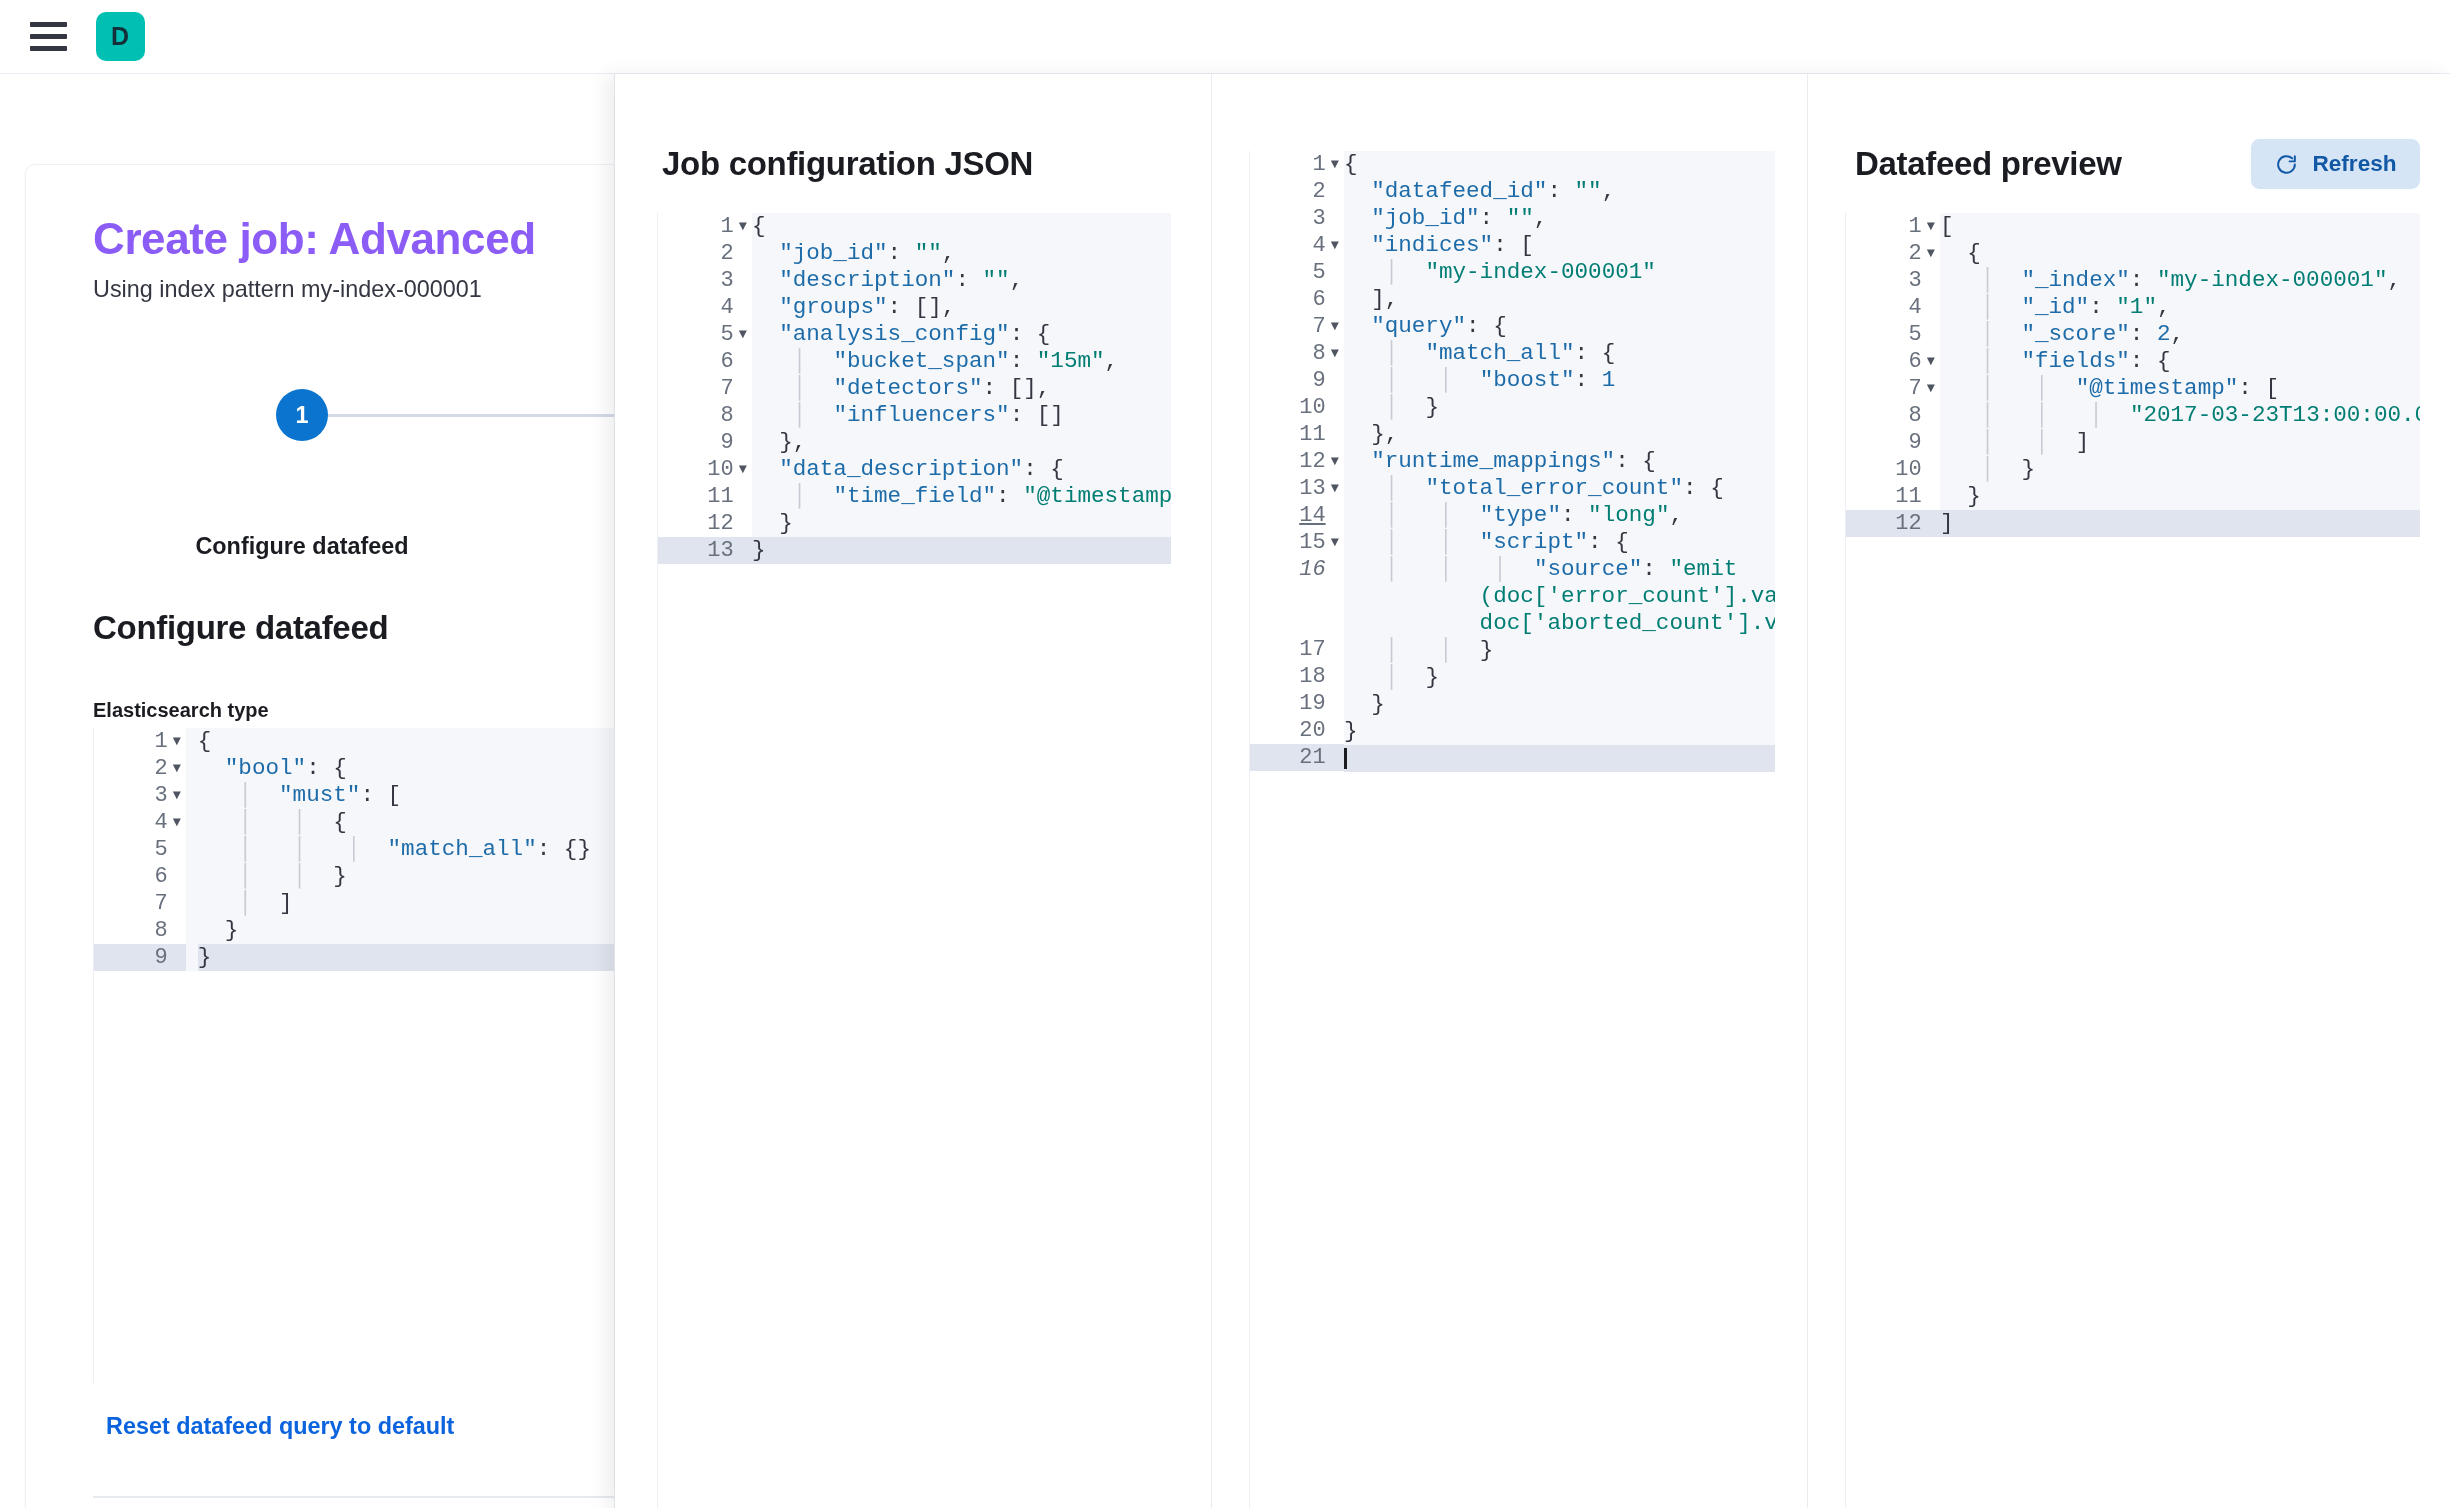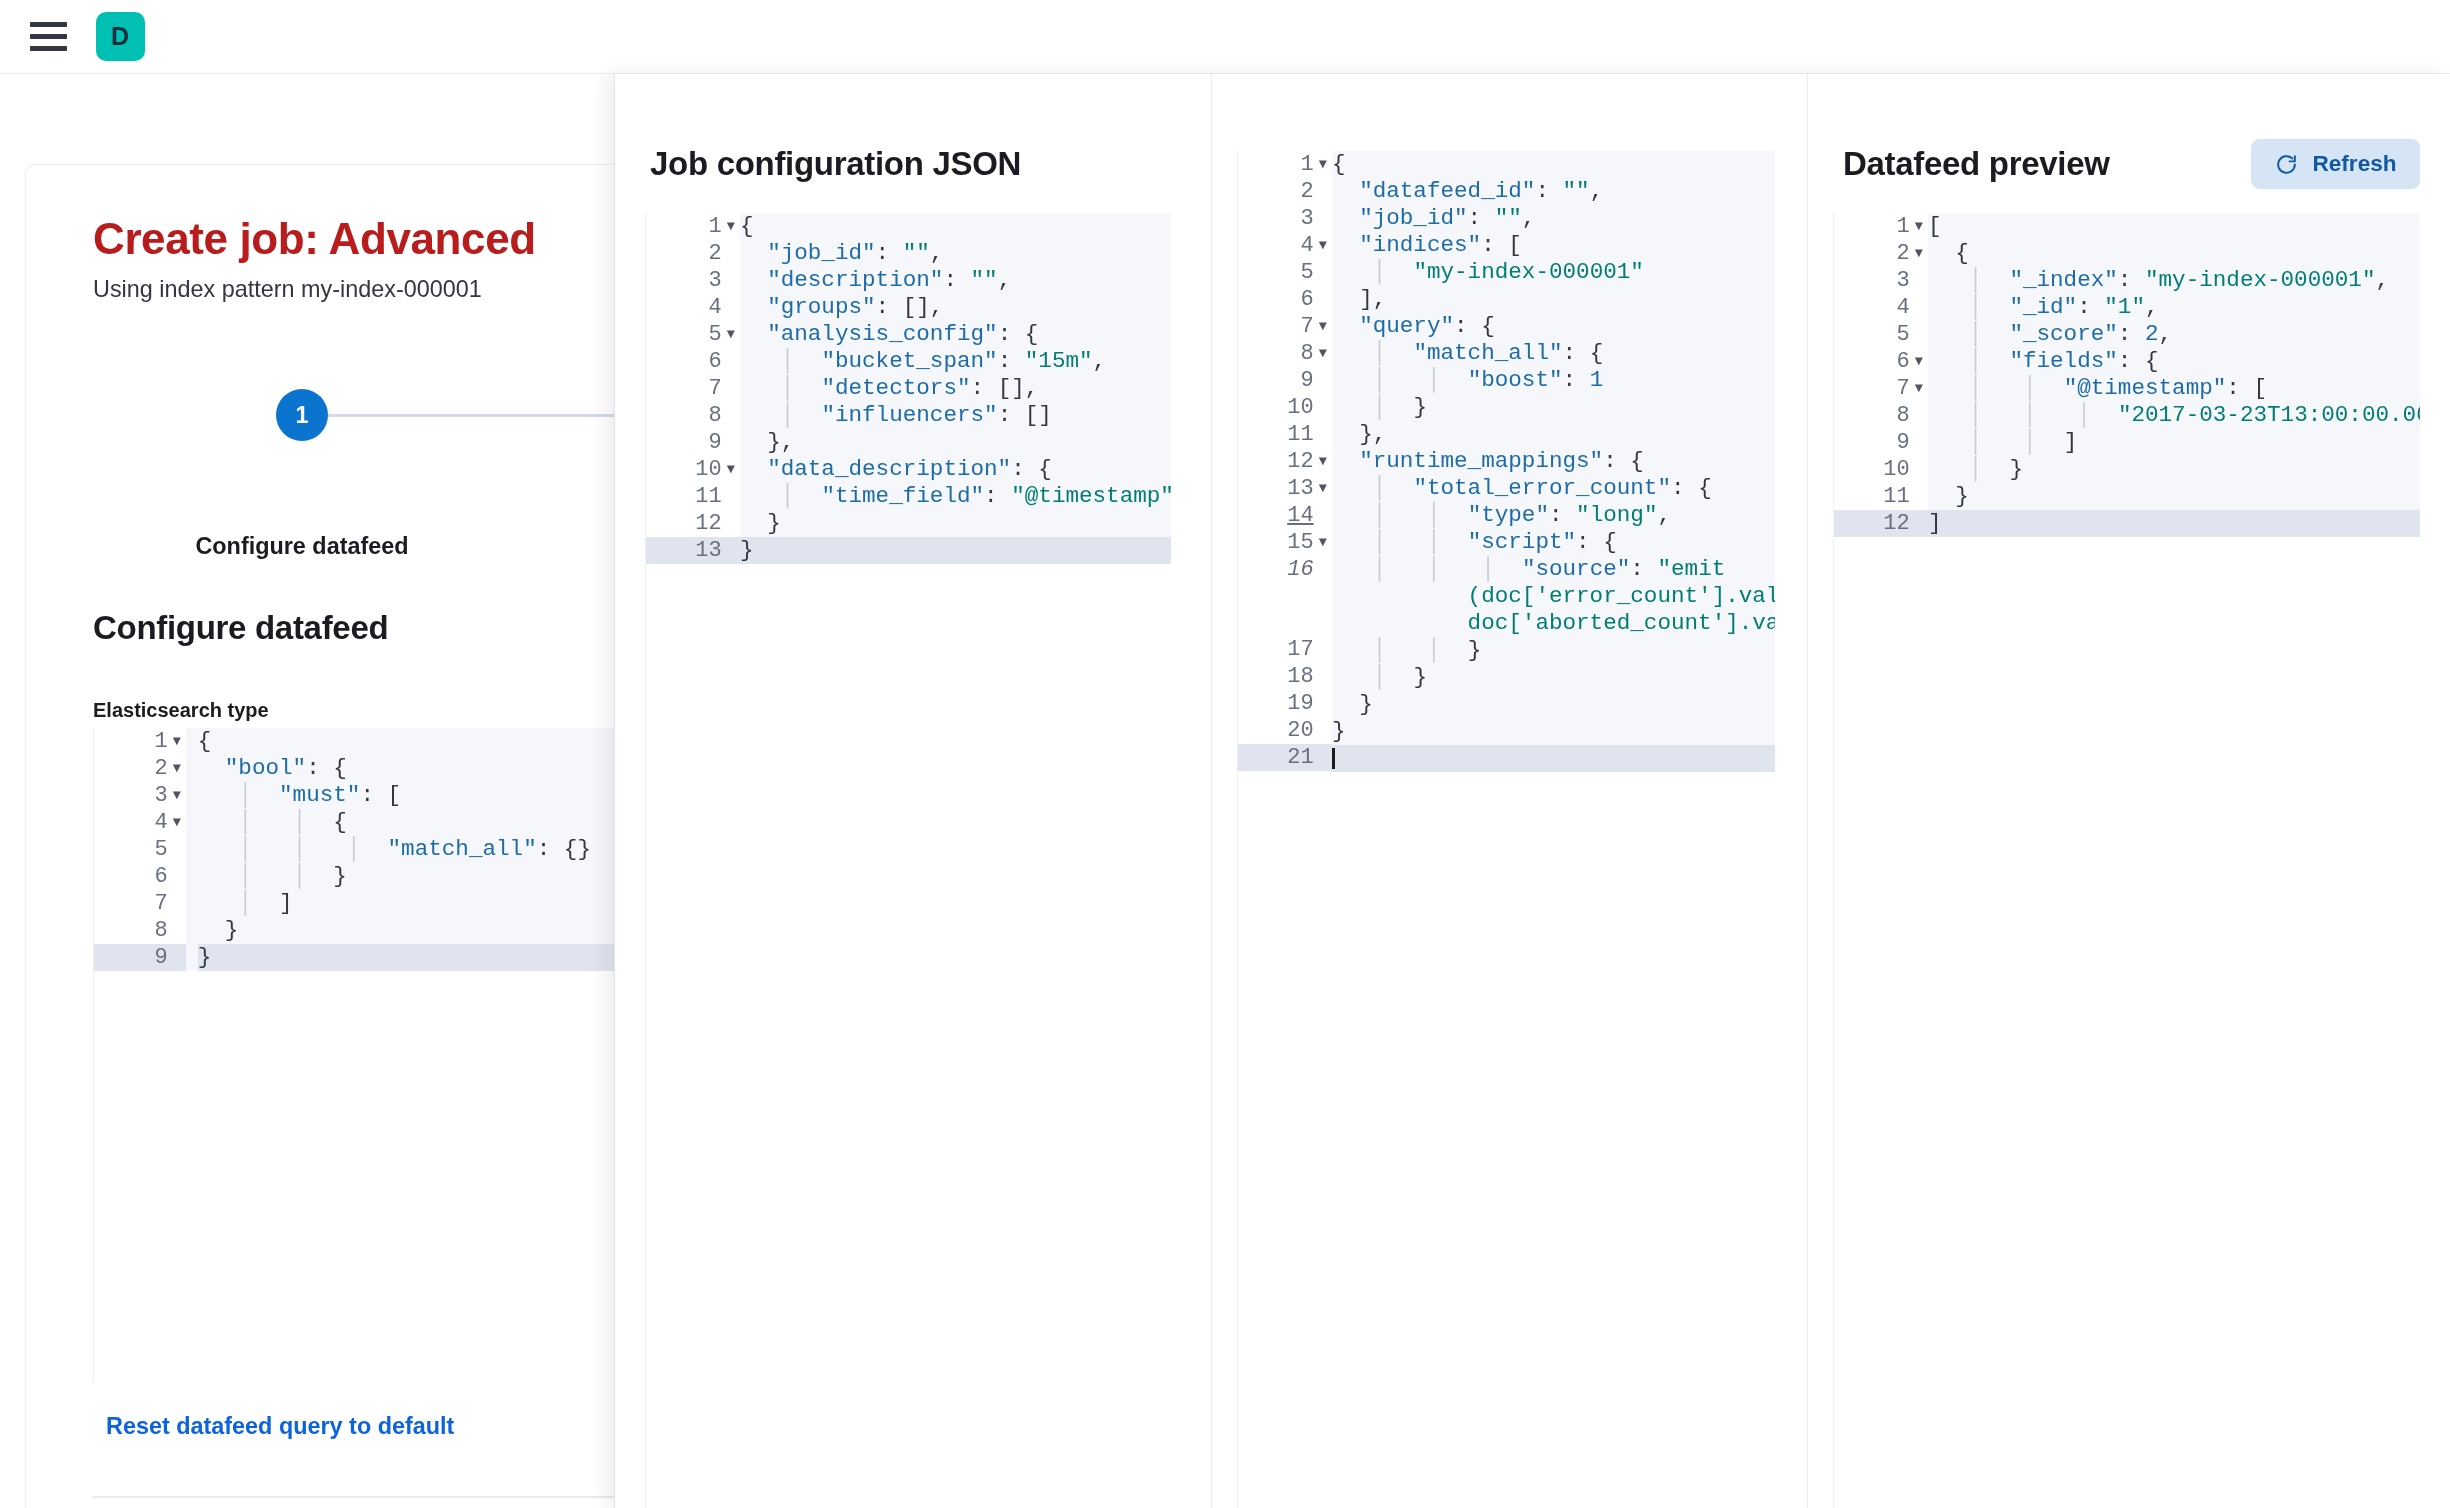--- a/index.html
+++ b/index.html
@@ -74,21 +74,21 @@
     position: absolute; left: 25px; top: 90px;
     width: 2400px; height: 1407px;
     background: #ffffff;
     border: 1.7px solid #eceff3;
     border-radius: 10px;
     box-shadow: 0 1.7px 3.3px rgba(0,0,0,.04);
     overflow: hidden;
   }
   .wiz-title {
     position: absolute; left: 67px; top: 49px;
-    font-size: 44px; font-weight: 700; color: #b91c1c; letter-spacing: -0.4px;
+    font-size: 44px; font-weight: 700; color: #8b5cf6; letter-spacing: -0.4px;
   }
   .wiz-sub {
     position: absolute; left: 67px; top: 111px;
     font-size: 23.4px; color: #343741;
   }
 
   .stepper {
     position: absolute; left: 0; top: 224px; width: 2400px; height: 54px;
   }
   .step-line {
@@ -184,21 +184,21 @@
     display: flex; flex-direction: column;
   }
   .flyout-body {
     flex: 1 1 auto; display: flex; min-height: 0;
     padding: 0 0 0 0;
   }
   .panel {
     position: relative;
     display: flex; flex-direction: column;
     min-width: 0;
-    padding: 59px 0 0 0;
+    padding: 59px 0 0 12px;
   }
   .panel + .panel { border-left: 1.7px solid #e9ebef; }
   .panel-head {
     display: flex; align-items: center; justify-content: space-between;
     padding: 0 30px 0 35px; height: 62px; flex: 0 0 auto;
   }
   .panel-title { font-size: 33px; font-weight: 700; color: #1a1c21; letter-spacing: -0.3px; }
   .refresh-btn {
     display: flex; align-items: center; gap: 13.4px;
     background: #d6e5f5; border: 0; border-radius: 8.4px;

